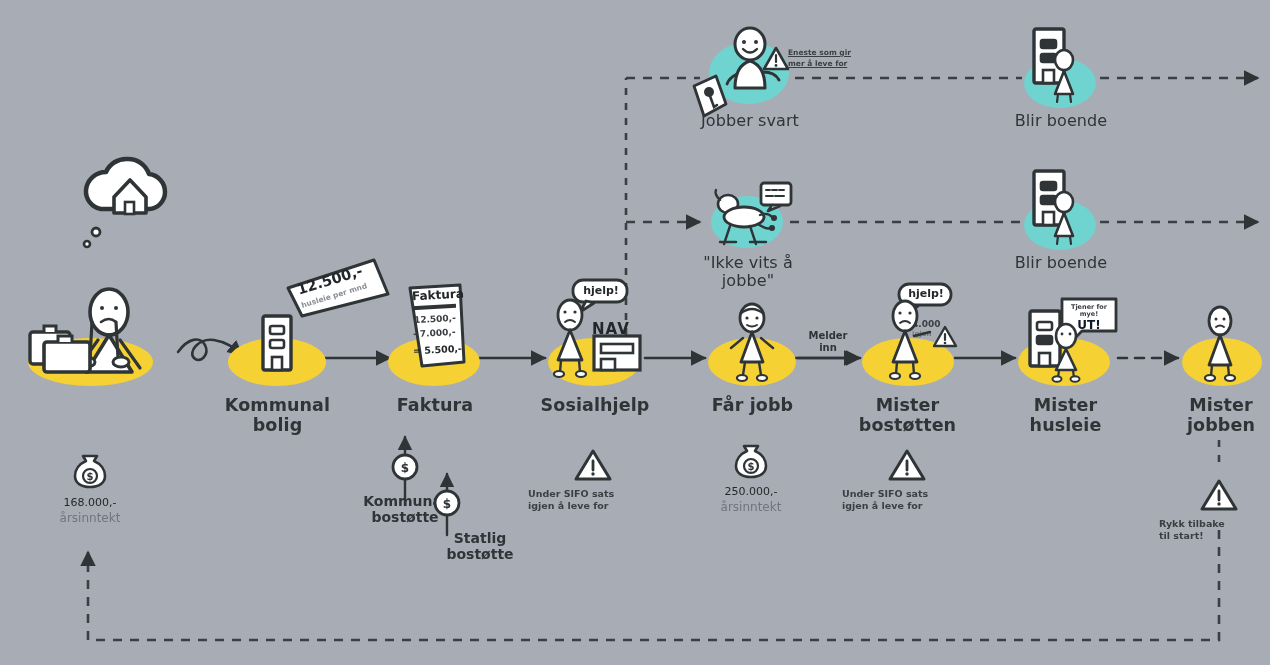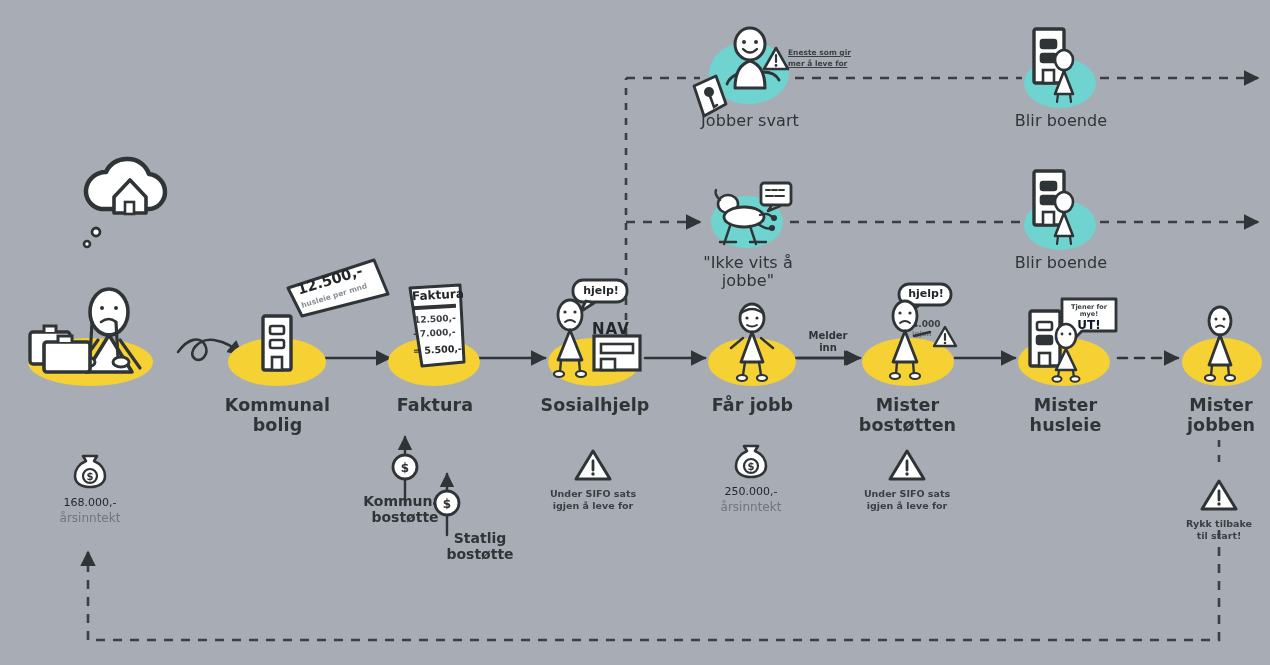--- a/index.html
+++ b/index.html
@@ -17,21 +17,21 @@
   .teal{background:#6fd3d0;}
 
   .label{
     position:absolute;text-align:center;font-weight:700;
     color:#2f3437;line-height:1.12;letter-spacing:.1px;
   }
   .label.main{font-size:17.5px;}
   .label.branch{font-size:16px;font-weight:400;}
   .money-val{position:absolute;text-align:center;font-size:11px;font-weight:400;color:#23272a;}
   .money-sub{position:absolute;text-align:center;font-size:12px;font-weight:400;color:#6f767d;}
-  .warn-txt{position:absolute;text-align:center;font-size:9.5px;font-weight:700;color:#3a3f43;line-height:1.3;}
+  .warn-txt{position:absolute;font-size:9.5px;font-weight:700;color:#3a3f43;line-height:1.3;}
   .sub-label{position:absolute;text-align:center;font-size:14px;font-weight:700;color:#2f3437;line-height:1.15;}
   .tiny-note{position:absolute;font-size:8px;font-weight:700;color:#3a3f43;line-height:1.35;}
   .conn-label{position:absolute;text-align:center;font-size:10px;font-weight:700;color:#2f3437;line-height:1.2;}
 
   .note-txt{position:absolute;font-size:7.5px;line-height:1.45;color:#3a3f43;font-weight:700;text-decoration:underline;}
   svg{overflow:visible;}
   .svgfull{position:absolute;left:0;top:0;width:1270px;height:665px;pointer-events:none;}
 </style>
 </head>
 <body>

